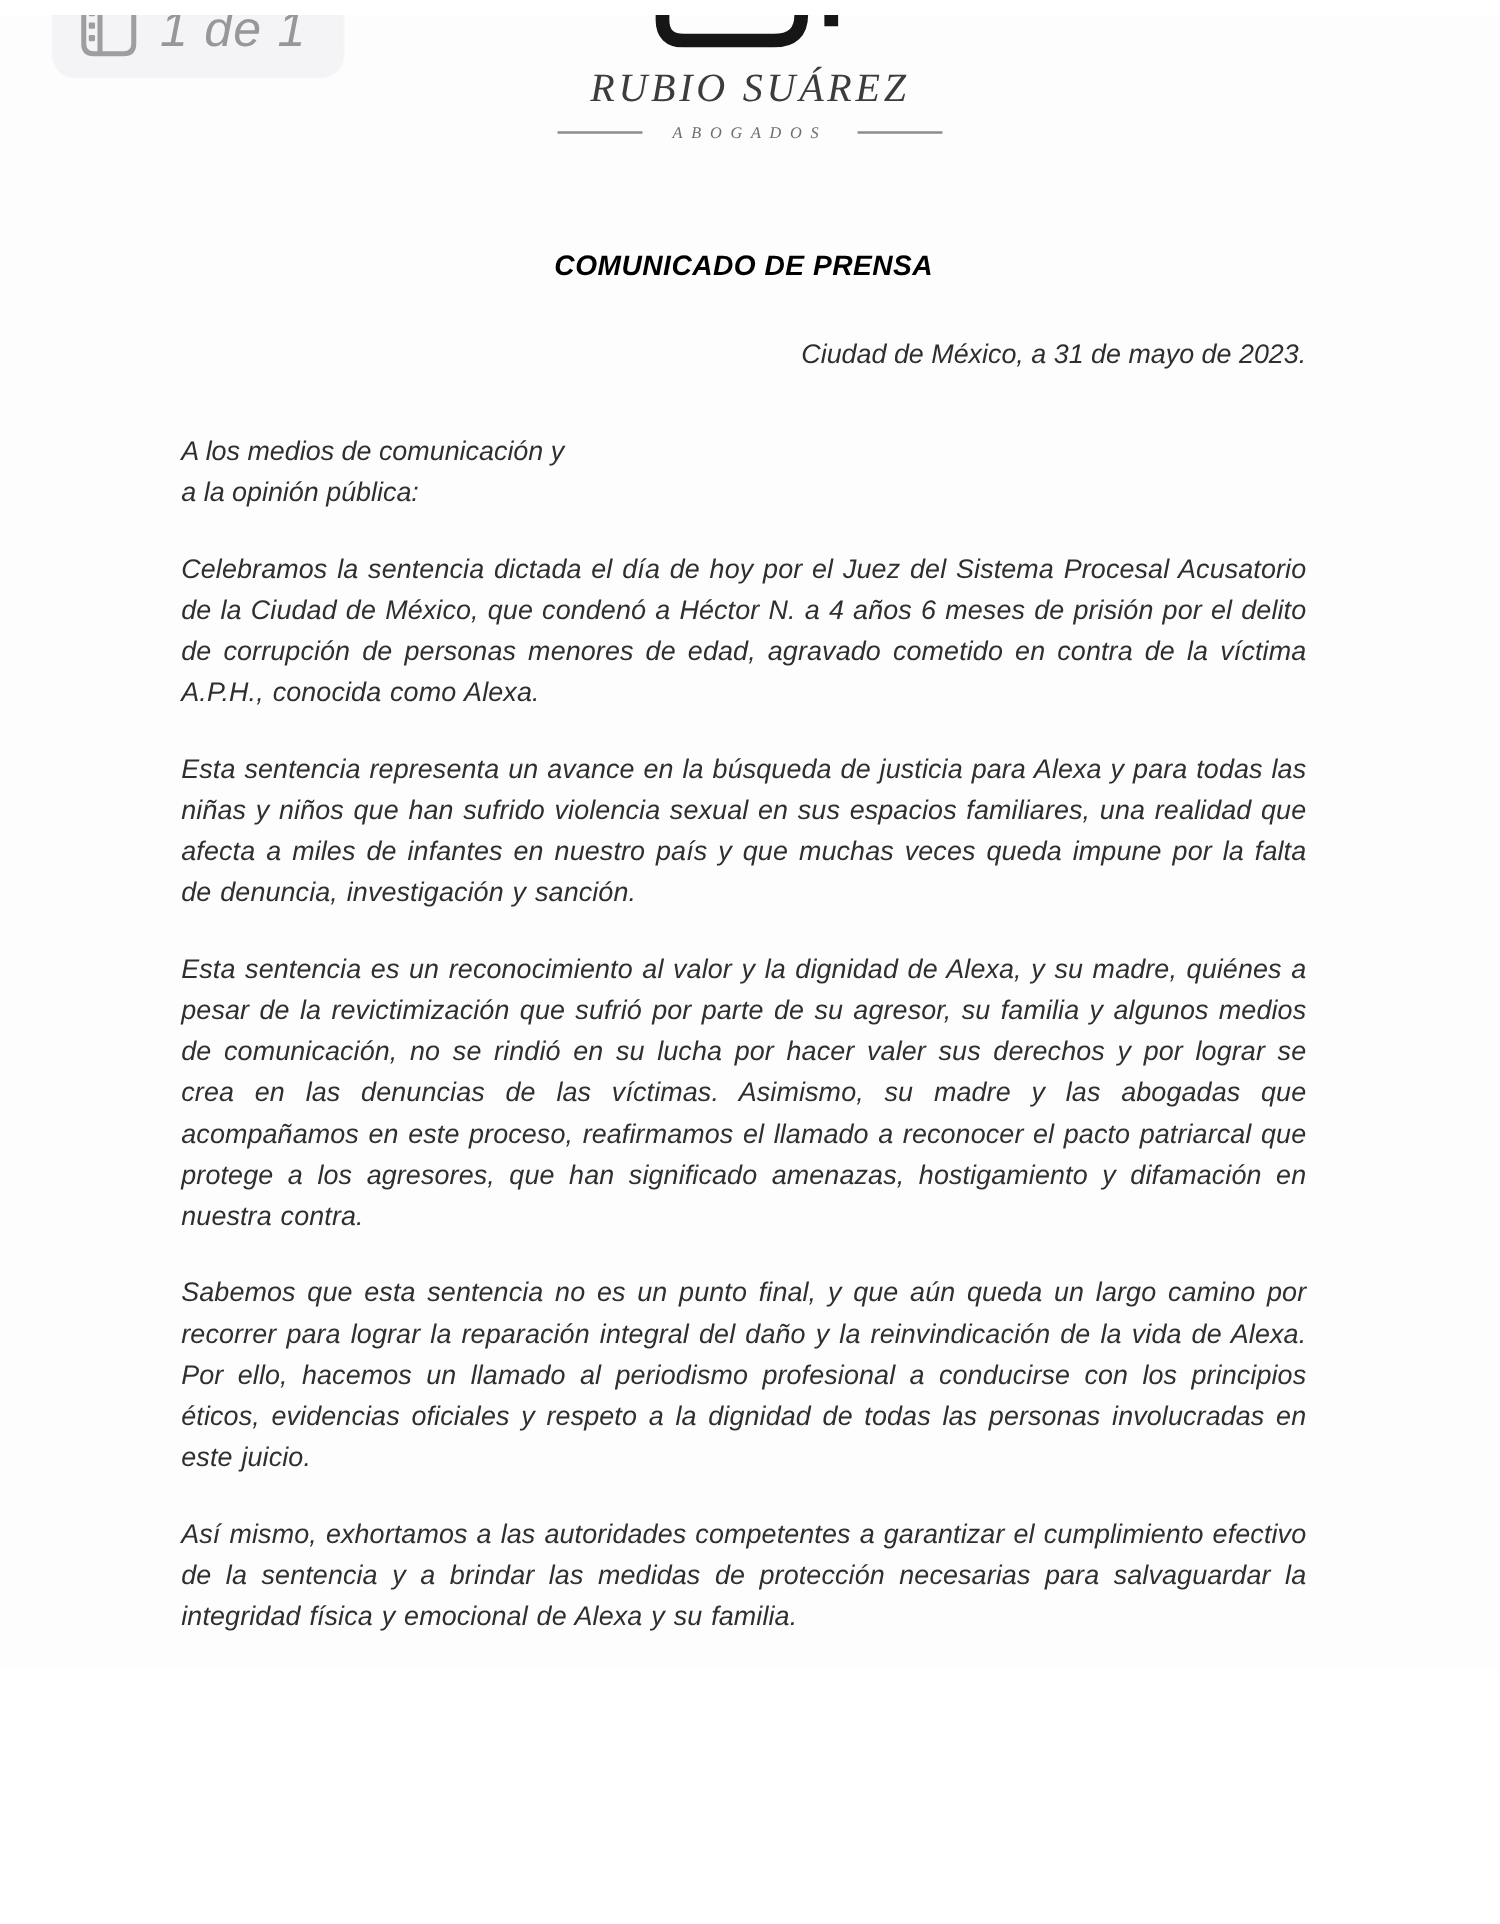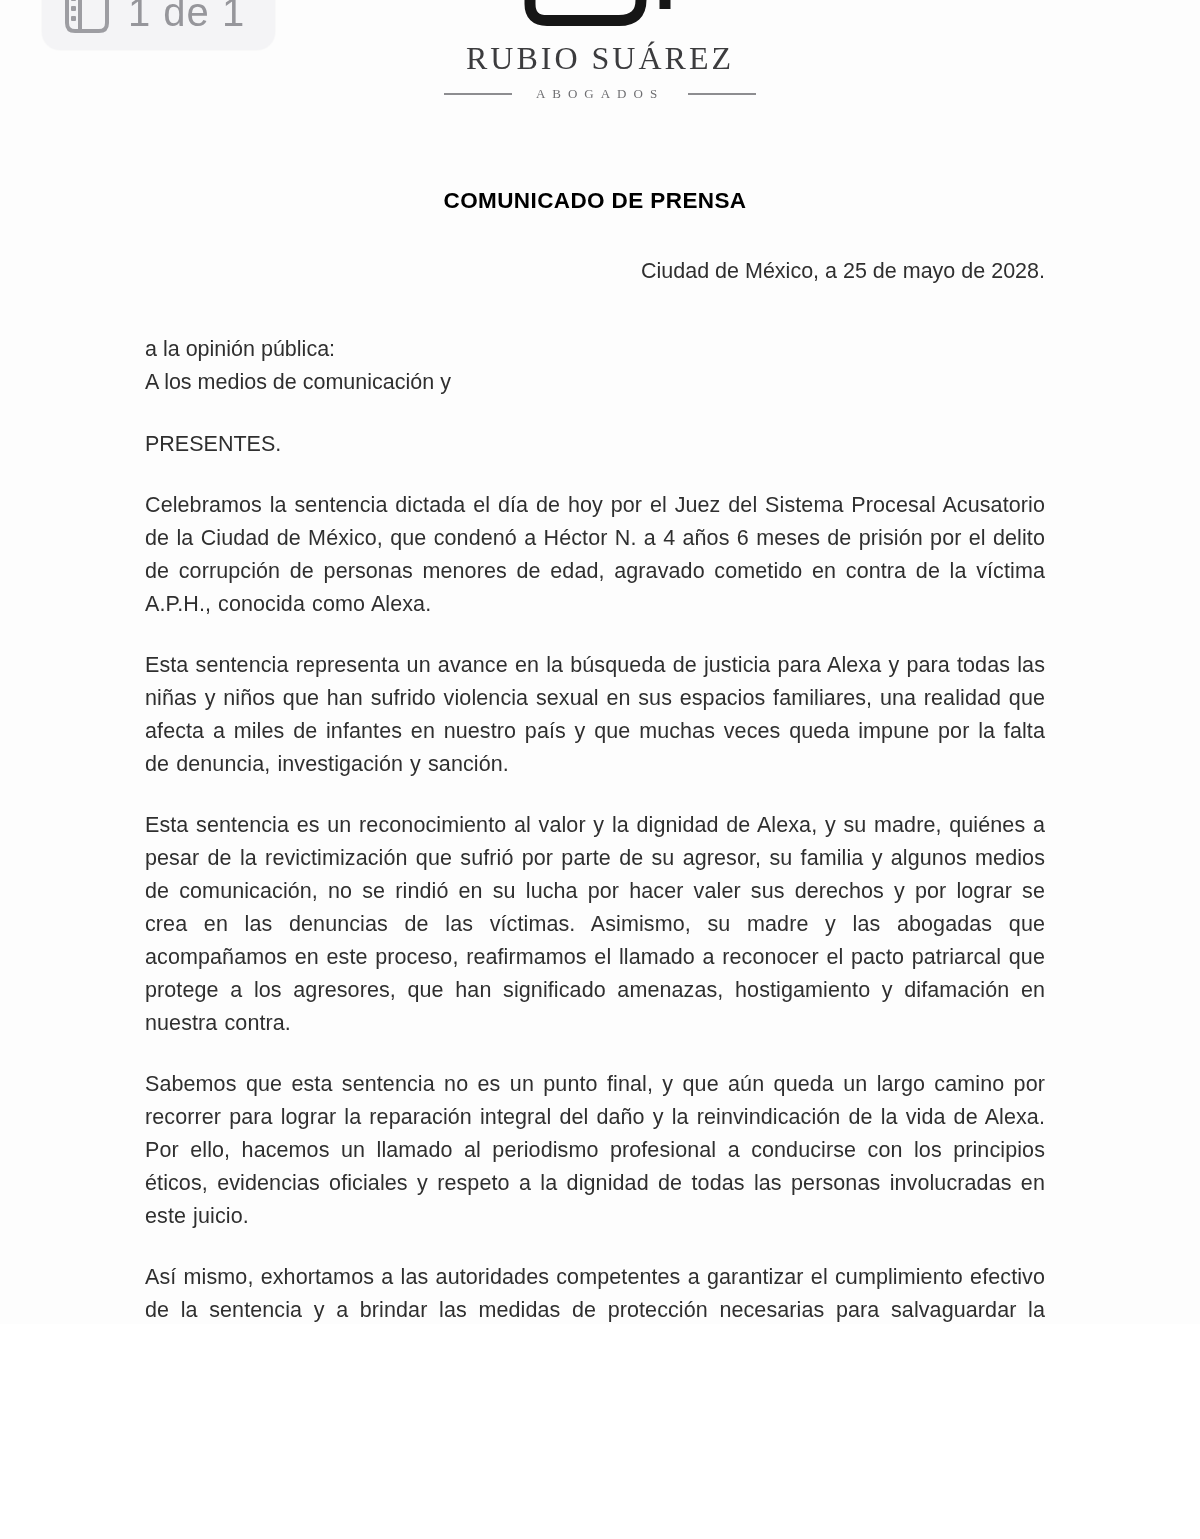--- a/index.html
+++ b/index.html
@@ -1,24 +1,25 @@
 <!DOCTYPE html>
 <html><head>
 <meta charset="utf-8">
 <style>
   html, body { margin: 0; padding: 0; background: #ffffff; }
   .page {
     position: relative;
     width: 1200px;
     height: 1324px;
-    margin: 0 auto;
+    margin: 12px auto;
     overflow: hidden;
     background: #fdfdfd;
     font-family: "Liberation Sans", sans-serif;
     color: #2f2f2f;
+    font-style: italic;
   }
 
   
   .page-badge {
     position: absolute;
     left: 42px;
     top: -22px;
     height: 72px;
     display: flex;
     align-items: center;
@@ -139,28 +140,27 @@
     <div class="firm-sub">
       <span class="rule"></span>
       <span class="sub-label">ABOGADOS</span>
       <span class="rule"></span>
     </div>
   </div>
 
   <div class="doc">
     <div class="doc-title">COMUNICADO DE PRENSA</div>
 
-    <p class="dateline">Ciudad de México, a 25 de mayo de 2028.</p>
+    <p class="dateline">Ciudad de México, a 31 de mayo de 2023.</p>
 
     <p class="address">
+      <span>A los medios de comunicación y</span>
       <span>a la opinión pública:</span>
-      <span>A los medios de comunicación y</span>
     </p>
 
-    <p class="salutation">PRESENTES.</p>
 
     <p class="body-par">Celebramos la sentencia dictada el día de hoy por el Juez del Sistema Procesal Acusatorio de la Ciudad de México, que condenó a Héctor N. a 4 años 6 meses de prisión por el delito de corrupción de personas menores de edad, agravado cometido en contra de la víctima A.P.H., conocida como Alexa.</p>
     <p class="body-par">Esta sentencia representa un avance en la búsqueda de justicia para Alexa y para todas las niñas y niños que han sufrido violencia sexual en sus espacios familiares, una realidad que afecta a miles de infantes en nuestro país y que muchas veces queda impune por la falta de denuncia, investigación y sanción.</p>
     <p class="body-par">Esta sentencia es un reconocimiento al valor y la dignidad de Alexa, y su madre, quiénes a pesar de la revictimización que sufrió por parte de su agresor, su familia y algunos medios de comunicación, no se rindió en su lucha por hacer valer sus derechos y por lograr se crea en las denuncias de las víctimas. Asimismo, su madre y las abogadas que acompañamos en este proceso, reafirmamos el llamado a reconocer el pacto patriarcal que protege a los agresores, que han significado amenazas, hostigamiento y difamación en nuestra contra.</p>
     <p class="body-par">Sabemos que esta sentencia no es un punto final, y que aún queda un largo camino por recorrer para lograr la reparación integral del daño y la reinvindicación de la vida de Alexa. Por ello, hacemos un llamado al periodismo profesional a conducirse con los principios éticos, evidencias oficiales y respeto a la dignidad de todas las personas involucradas en este juicio.</p>
     <p class="body-par">Así mismo, exhortamos a las autoridades competentes a garantizar el cumplimiento efectivo de la sentencia y a brindar las medidas de protección necesarias para salvaguardar la integridad física y emocional de Alexa y su familia.</p>
 
     <div class="signoff">Atentamente</div>
   </div>
 

